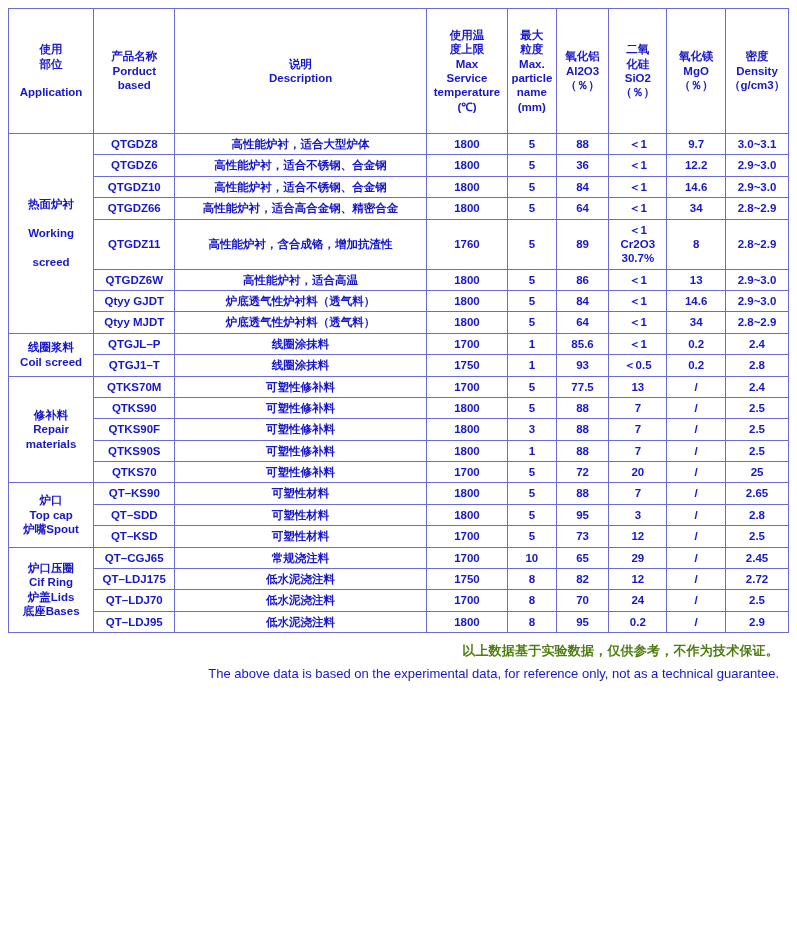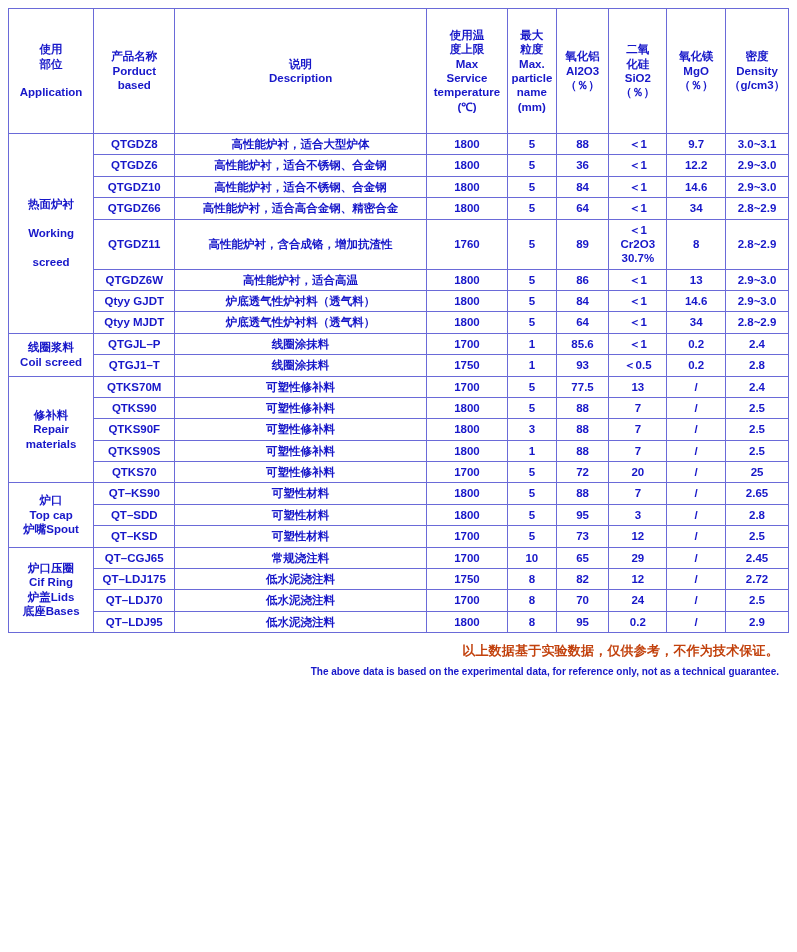--- a/index.html
+++ b/index.html
@@ -67,26 +67,26 @@
     line-height: 1.9;
   }
   .footer {
     margin-top: 9px;
     text-align: right;
     padding-right: 10px;
   }
   .footer .l1 {
     font-size: 13px;
     font-weight: bold;
-    color: #c2410c;
+    color: #4d7c0f;
     letter-spacing: 0.2px;
   }
   .footer .l2 {
-    font-size: 10px;
-    font-weight: bold;
+    font-size: 13px;
+    font-weight: normal;
     color: #1717c9;
     margin-top: 6px;
   }
   col.c0 { width: 84px; }
   col.c1 { width: 80px; }
   col.c2 { width: 248px; }
   col.c3 { width: 80px; }
   col.c4 { width: 48px; }
   col.c5 { width: 52px; }
   col.c6 { width: 57px; }

